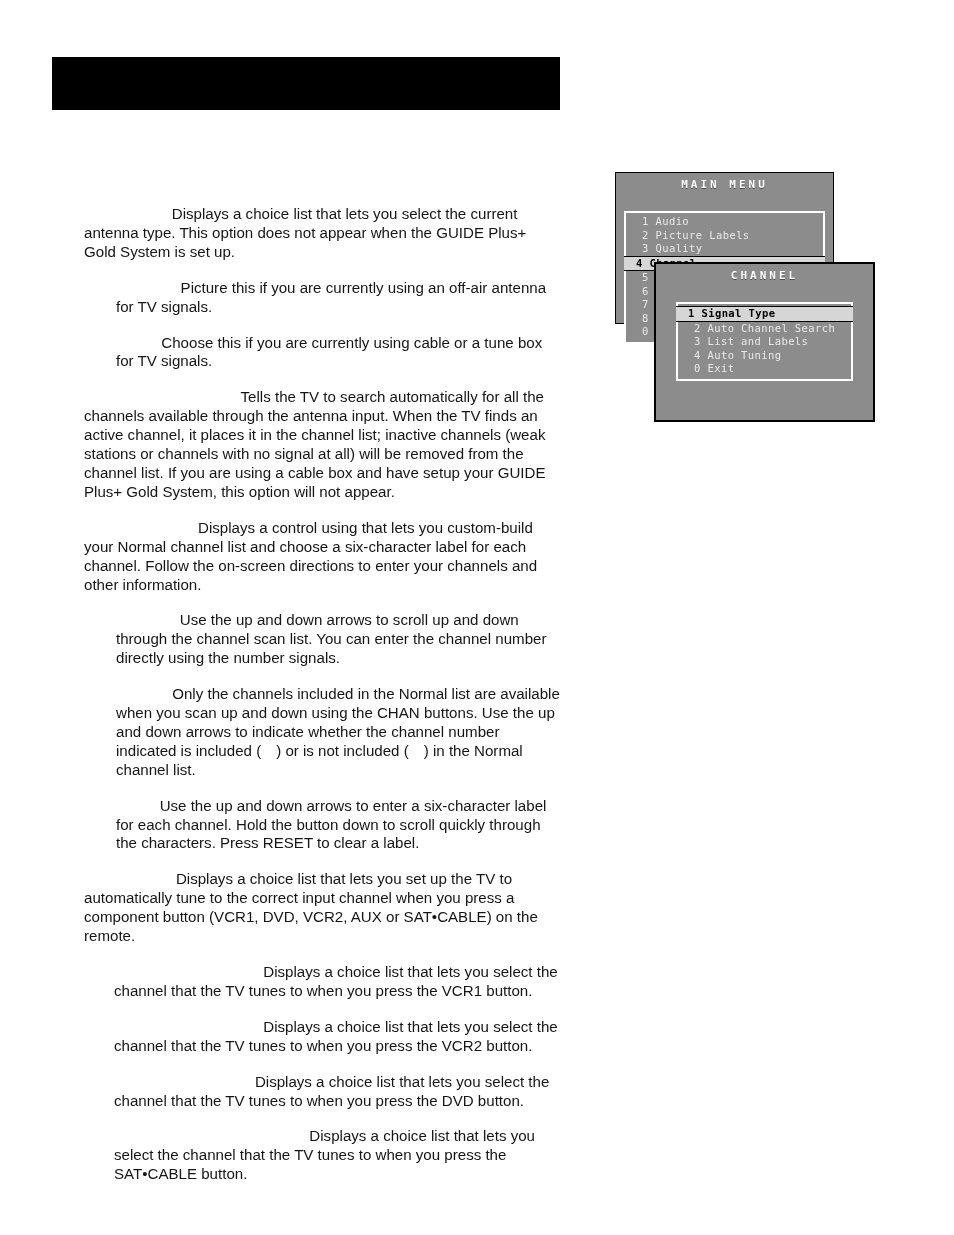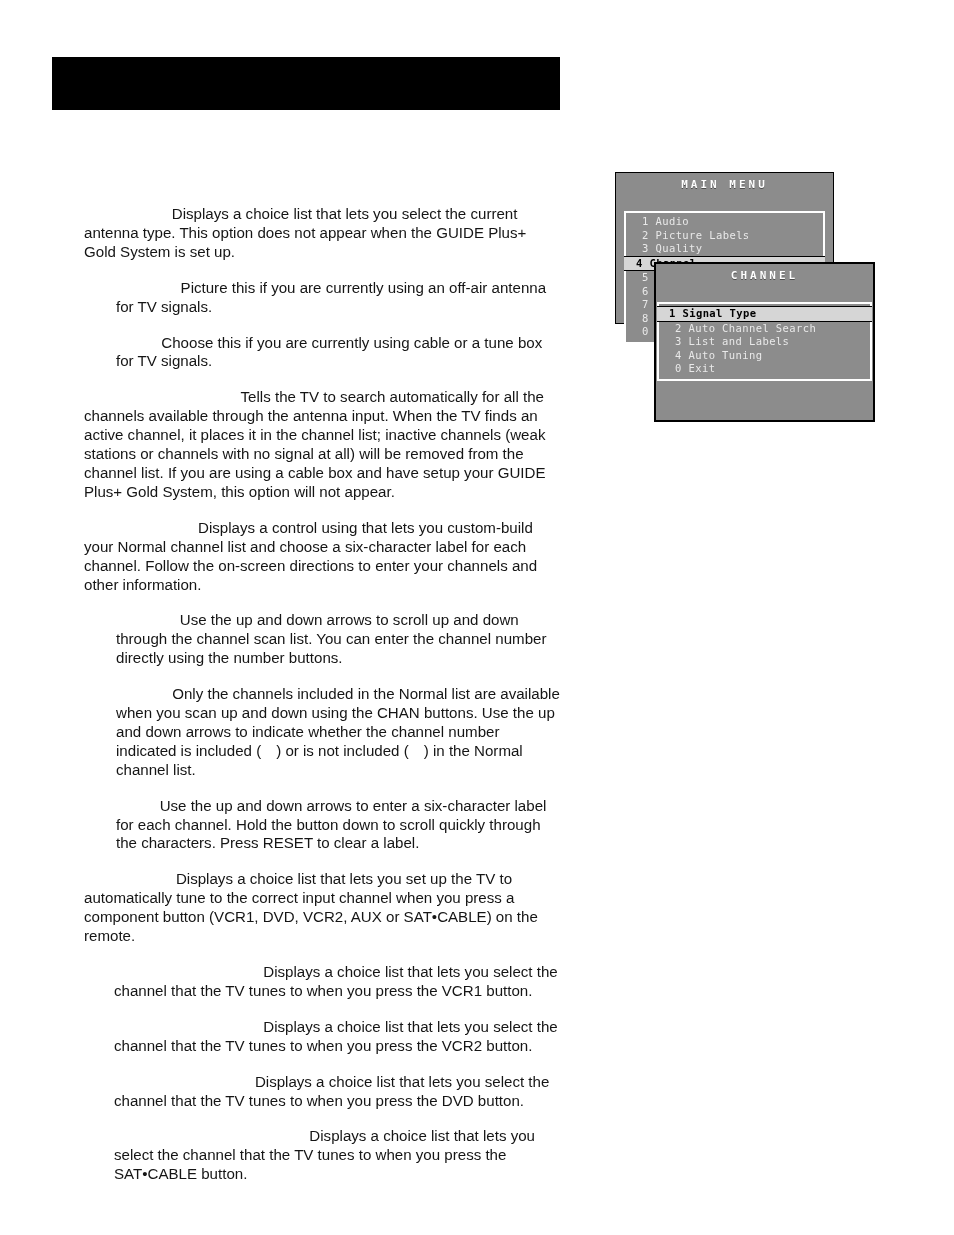--- a/index.html
+++ b/index.html
@@ -107,21 +107,21 @@
   }
 
   .osd-list {
     background: #8c8c8c;
     border: 2px solid #ffffff;
     margin: 0 8px;
     padding: 2px 0 3px 0;
     box-sizing: border-box;
   }
   #main-menu-panel .osd-list { margin: 0 8px; }
-  #channel-panel .osd-list { margin: 0 1px; }
+  #channel-panel .osd-list { margin: 0 20px; }
 
   .osd-row {
     font-family: "DejaVu Sans Mono", monospace;
     font-size: 10.5px;
     line-height: 13.5px;
     color: #e9e9e9;
     white-space: pre;
     padding-left: 16px;
     letter-spacing: 0.4px;
   }
@@ -144,21 +144,21 @@
 <div id="header-bar">
   <div class="header-title">Channel</div>
 </div>
 
 <div id="content-column">
     <div class="para indent-0"><span class="lead">Signal Type</span><span> Displays a choice list that lets you select the current antenna type. This option does not appear when the GUIDE Plus+ Gold System is set up.</span></div>
     <div class="para indent-1"><span class="lead">Antenna</span><span> Picture this if you are currently using an off-air antenna for TV signals.</span></div>
     <div class="para indent-1"><span class="lead">Cable</span><span> Choose this if you are currently using cable or a tune box for TV signals.</span></div>
     <div class="para indent-0"><span class="lead">Auto Channel Search</span><span> Tells the TV to search automatically for all the channels available through the antenna input. When the TV finds an active channel, it places it in the channel list; inactive channels (weak stations or channels with no signal at all) will be removed from the channel list. If you are using a cable box and have setup your GUIDE Plus+ Gold System, this option will not appear.</span></div>
     <div class="para indent-0"><span class="lead">List and Labels</span><span> Displays a control using that lets you custom-build your Normal channel list and choose a six-character label for each channel. Follow the on-screen directions to enter your channels and other information.</span></div>
-    <div class="para indent-1"><span class="lead">Channel</span><span> Use the up and down arrows to scroll up and down through the channel scan list. You can enter the channel number directly using the number buttons.</span></div>
+    <div class="para indent-1"><span class="lead">Channel</span><span> Use the up and down arrows to scroll up and down through the channel scan list. You can enter the channel number directly using the number signals.</span></div>
     <div class="para indent-1"><span class="lead">Normal</span><span> Only the channels included in the Normal list are available when you scan up and down using the CHAN buttons. Use the up and down arrows to indicate whether the channel number indicated is included (</span><span class="inline-glyph"></span><span>) or is not included (</span><span class="inline-glyph"></span><span>) in the Normal channel list.</span></div>
     <div class="para indent-1"><span class="lead">Label</span><span> Use the up and down arrows to enter a six-character label for each channel. Hold the button down to scroll quickly through the characters. Press RESET to clear a label.</span></div>
     <div class="para indent-0"><span class="lead">Auto Tuning</span><span> Displays a choice list that lets you set up the TV to automatically tune to the correct input channel when you press a component button (VCR1, DVD, VCR2, AUX or SAT•CABLE) on the remote.</span></div>
     <div class="para indent-2"><span class="lead">VCR1 Input Channel</span><span> Displays a choice list that lets you select the channel that the TV tunes to when you press the VCR1 button.</span></div>
     <div class="para indent-2"><span class="lead">VCR2 Input Channel</span><span> Displays a choice list that lets you select the channel that the TV tunes to when you press the VCR2 button.</span></div>
     <div class="para indent-2"><span class="lead">DVD Input Channel</span><span> Displays a choice list that lets you select the channel that the TV tunes to when you press the DVD button.</span></div>
     <div class="para indent-2"><span class="lead">SAT•CABLE Input Channel</span><span> Displays a choice list that lets you select the channel that the TV tunes to when you press the SAT•CABLE button.</span></div>
   </div>
 
 <div id="osd-group">

